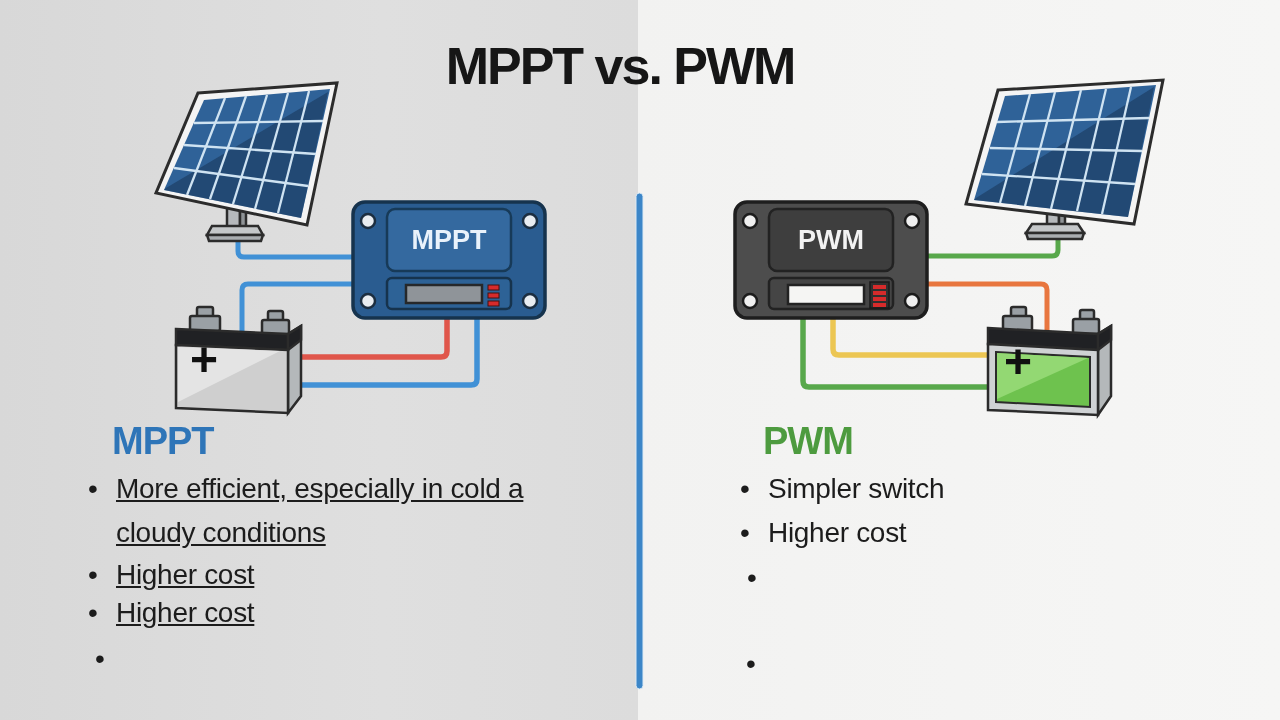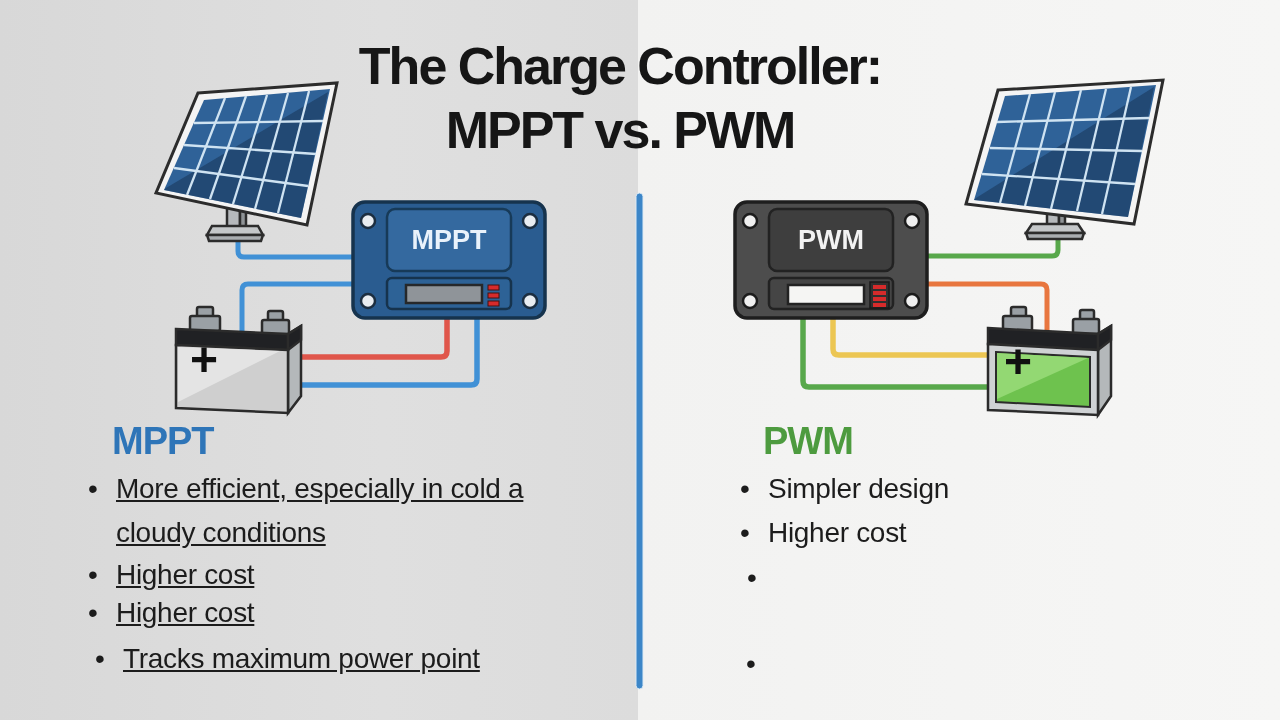--- a/index.html
+++ b/index.html
@@ -174,21 +174,20 @@
         <polygon points="996,352 1090,357 1090,407 996,402" stroke-width="2" fill="#6ec24e"></polygon>
         <polygon points="997,353 1088,358 997,399" fill="#93d873" stroke="none"></polygon>
         <text x="1018" y="378" text-anchor="middle" class="plus" stroke="none">+</text>
       </g>
     </g>
 
     <rect x="636" y="193" width="7" height="496" rx="3.5" stroke="#dceaf5" stroke-width="1" fill="#3c86c8"></rect>
   </svg>
 
   <div class="title" style="color: rgb(22, 22, 22);">
-    <div>The Charge Controller:</div>
     <div>MPPT vs. PWM</div>
   </div>
 
   <div class="heading mppt" style="color: rgb(46, 117, 184);">MPPT</div>
   <div class="heading pwm" style="color: rgb(77, 155, 63);">PWM</div>
 
   <ul class="list left-list">
     <li>
       <span class="dot">•</span>
       <span class="txt">More efficient, especially in cold a cloudy conditions</span>
@@ -196,28 +195,27 @@
     <li>
       <span class="dot">•</span>
       <span class="txt">Higher cost</span>
     </li>
     <li>
       <span class="dot">•</span>
       <span class="txt">Higher cost</span>
     </li>
     <li>
       <span class="dot">•</span>
-      <span class="txt">Tracks maximum power point</span>
     </li>
   </ul>
 
   <ul class="list right-list">
     <li>
       <span class="dot">•</span>
-      <span class="txt">Simpler design</span>
+      <span class="txt">Simpler switch</span>
     </li>
     <li>
       <span class="dot">•</span>
       <span class="txt">Higher cost</span>
     </li>
     <li>
       <span class="dot">•</span>
     </li>
     <li>
       <span class="dot">•</span>

